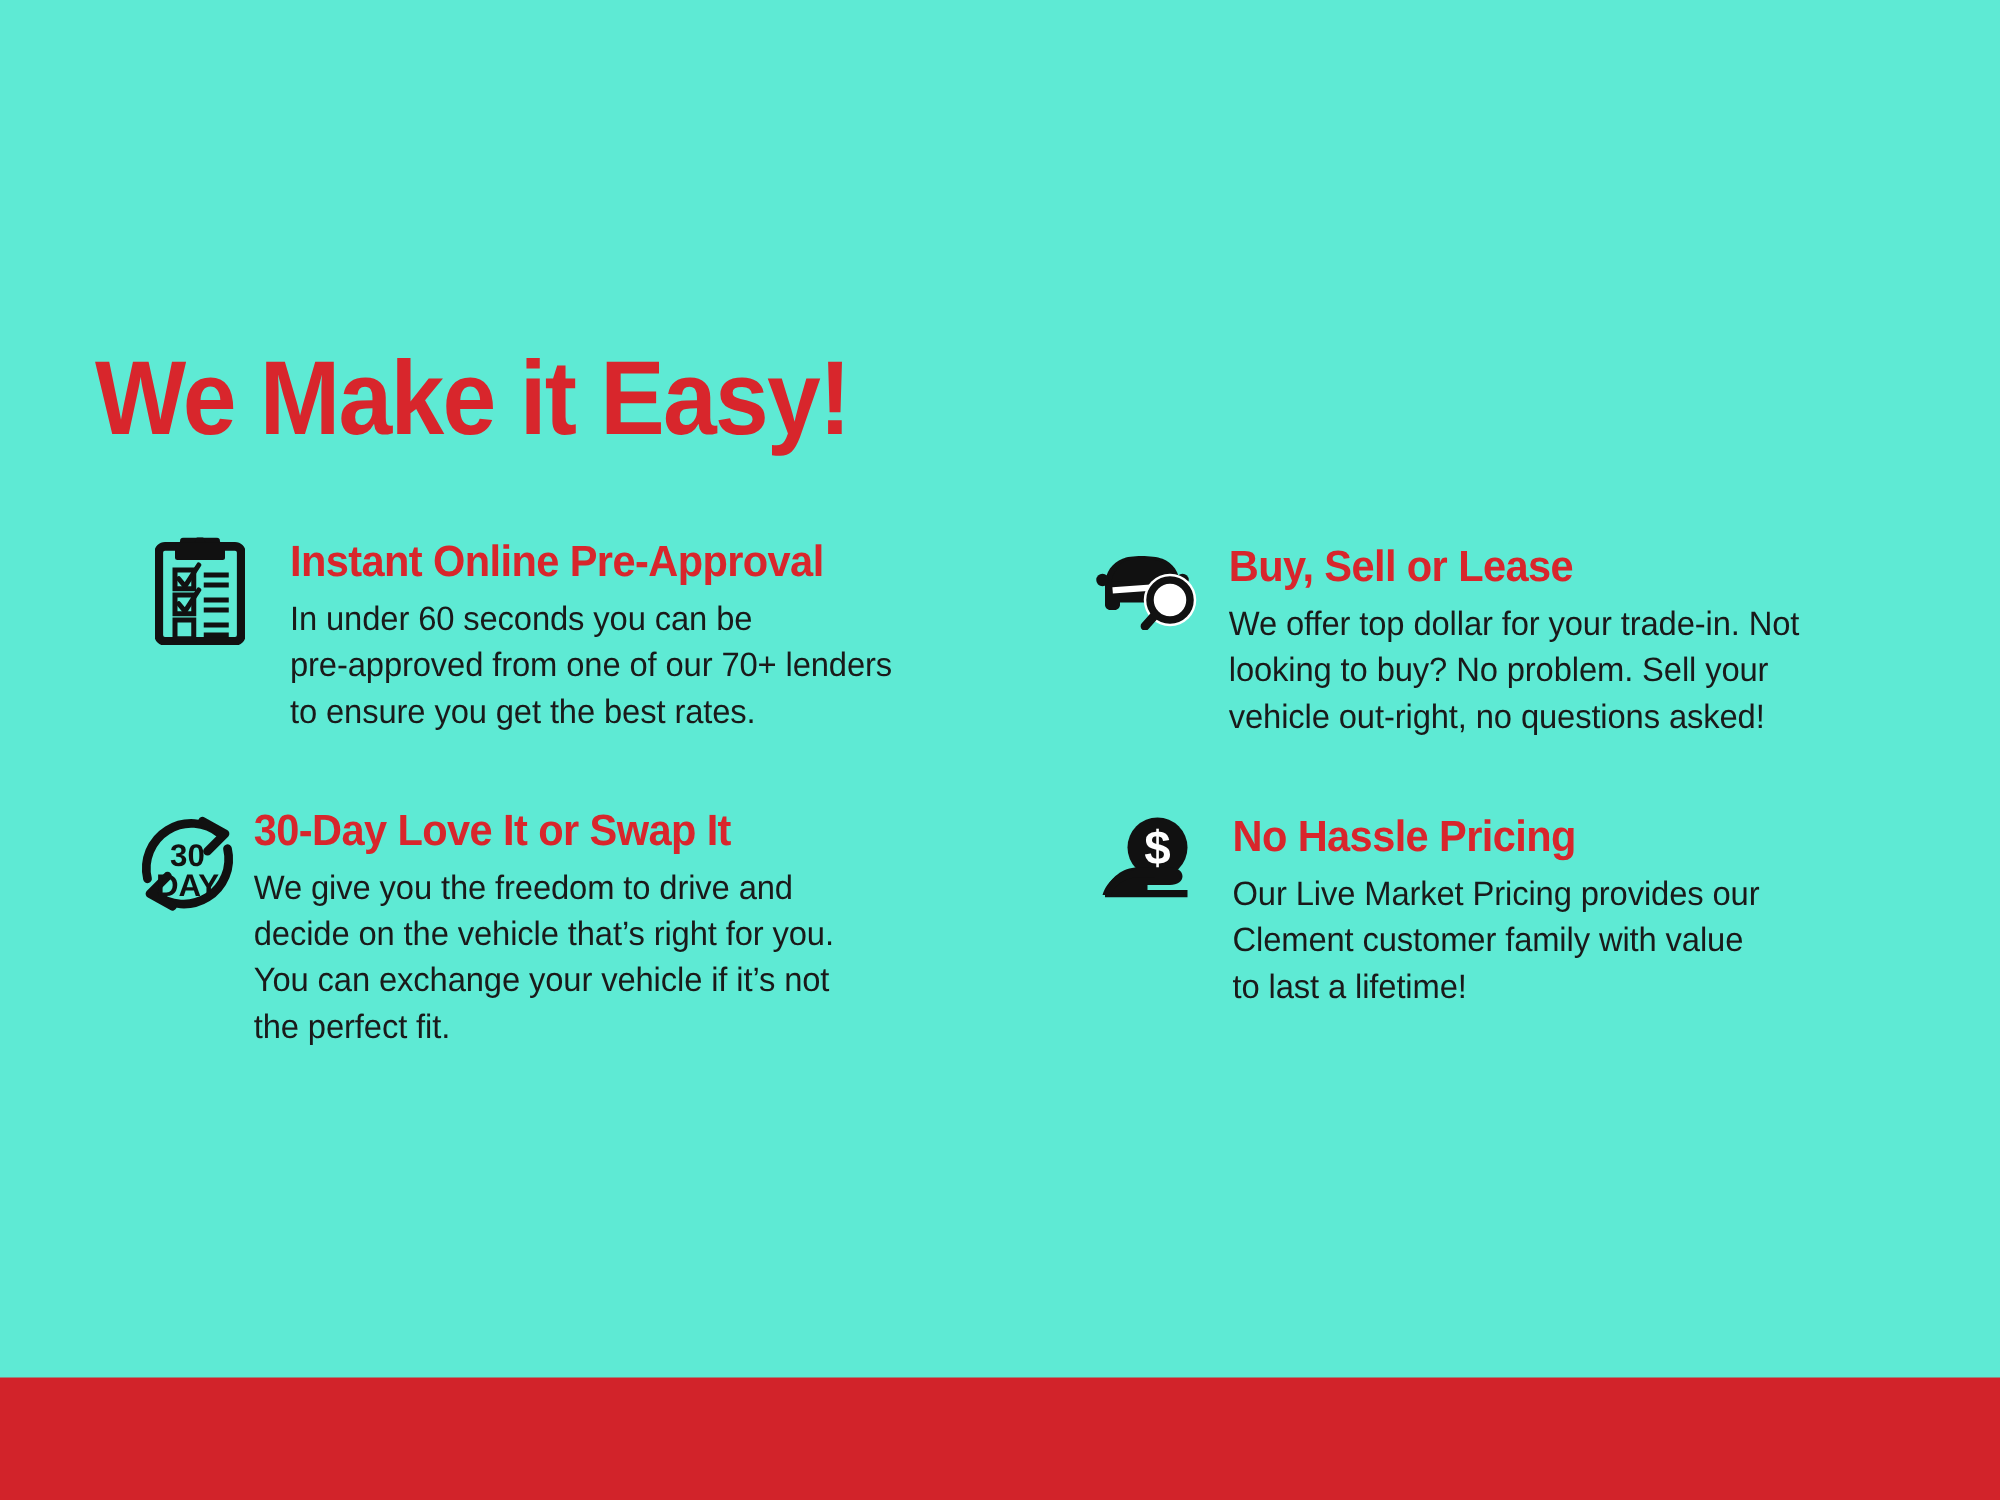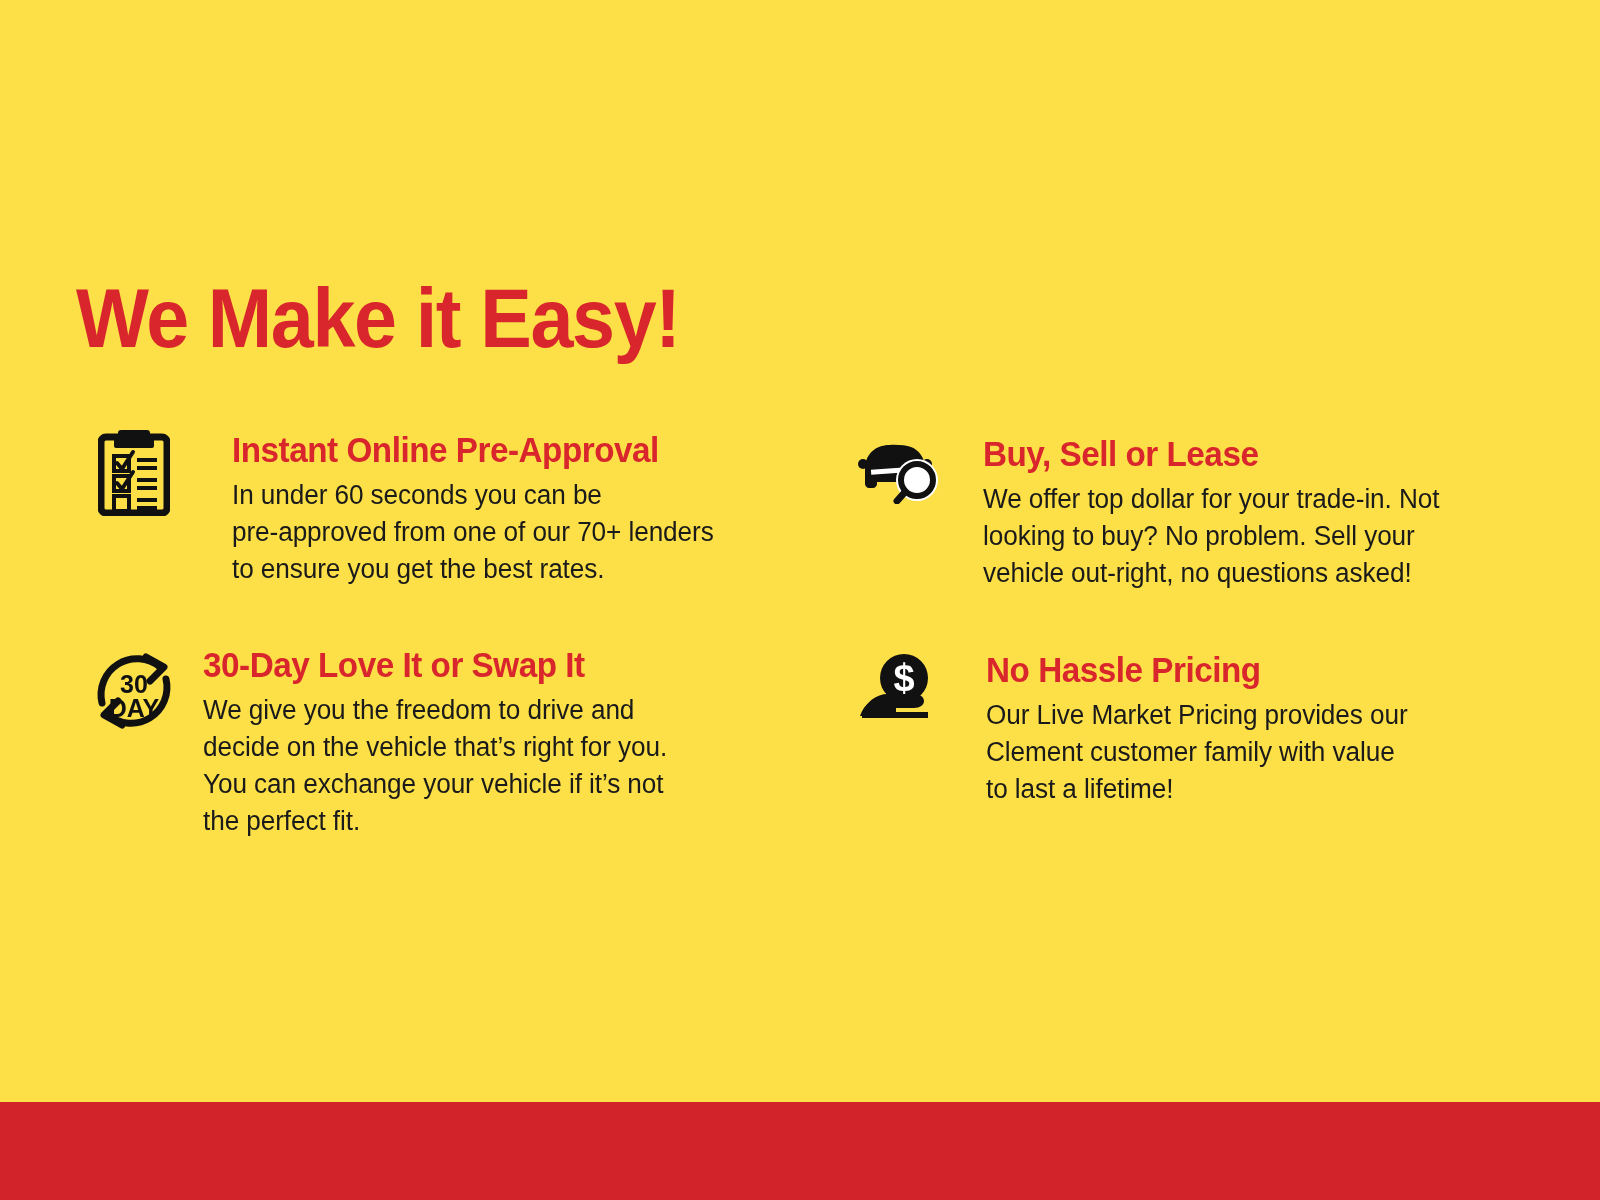--- a/index.html
+++ b/index.html
@@ -11,21 +11,21 @@
     height: 1200px;
     background: #ffffff;
     font-family: "Liberation Sans", sans-serif;
     overflow: hidden;
     position: relative;
   }
 
   .page {
     position: absolute;
     inset: 0;
-    background: #fde047;
+    background: #5eead4;
   }
 
   
   .headline {
     position: absolute;
     left: 76px;
     top: 272px;
     font-family: "Liberation Sans", sans-serif;
     font-weight: bold;
     font-size: 84px;
@@ -47,26 +47,27 @@
     border-radius: 13px;
   }
 
   .feature {
     position: absolute;
     display: block;
   }
 
   .feature .icon-wrap {
     position: absolute;
-    left: 0;
+    left: 16px;
     top: 0;
     width: 92px;
     height: 92px;
     display: flex;
     align-items: flex-start;
+    justify-content: center;
   }
 
   .feature .icon-wrap svg {
     display: block;
   }
 
   .feature .text-wrap {
     position: absolute;
     left: 134px;
     top: 0;

